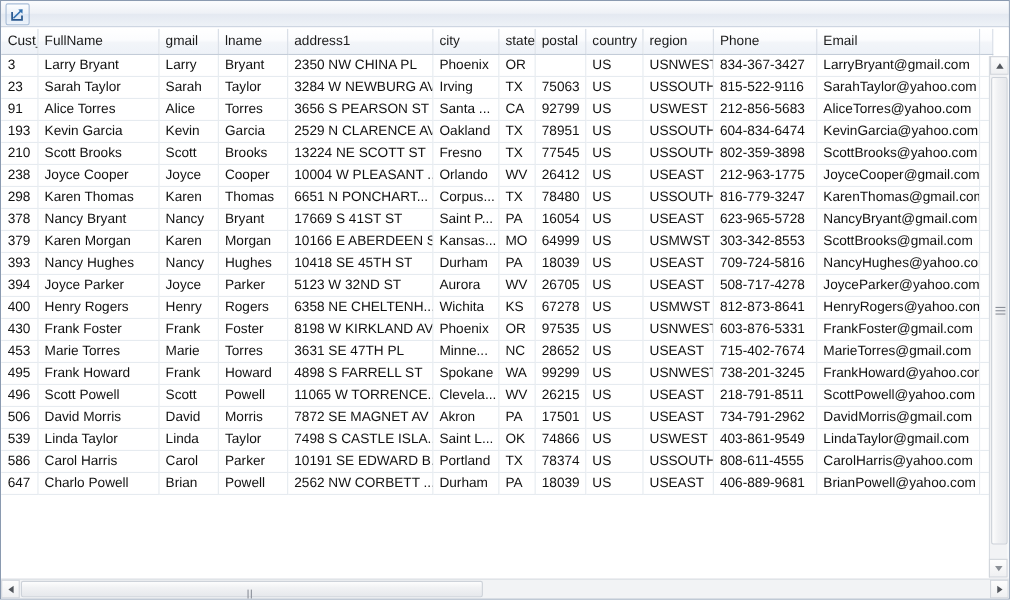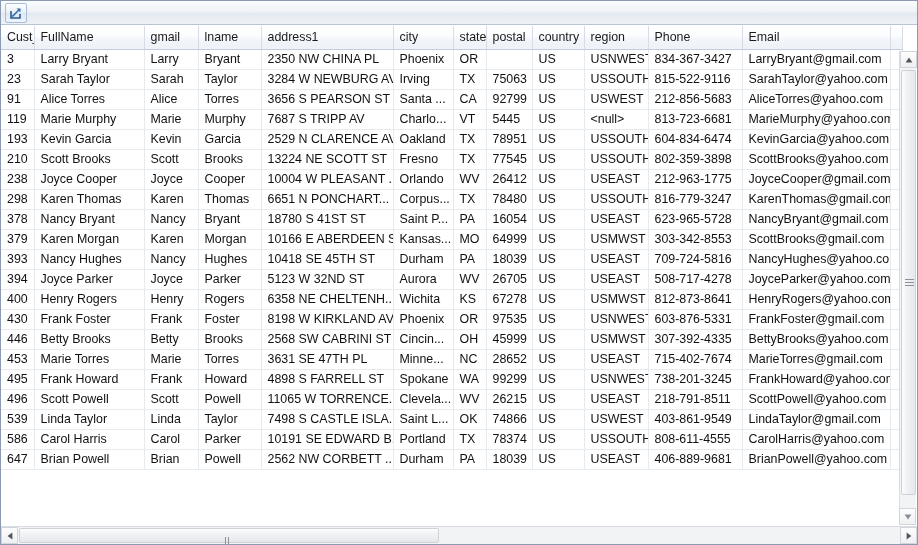--- a/index.html
+++ b/index.html
@@ -287,35 +287,20 @@
               <td>Santa ...</td>
               <td>CA</td>
               <td>92799</td>
               <td>US</td>
               <td>USWEST</td>
               <td>212-856-5683</td>
               <td>AliceTorres@yahoo.com</td>
               <td></td>
             </tr>
             <tr>
-              <td>119</td>
-              <td>Marie Murphy</td>
-              <td>Marie</td>
-              <td>Murphy</td>
-              <td>7687 S TRIPP AV</td>
-              <td>Charlo...</td>
-              <td>VT</td>
-              <td>5445</td>
-              <td>US</td>
-              <td>&lt;null&gt;</td>
-              <td>813-723-6681</td>
-              <td>MarieMurphy@yahoo.com</td>
-              <td></td>
-            </tr>
-            <tr>
               <td>193</td>
               <td>Kevin Garcia</td>
               <td>Kevin</td>
               <td>Garcia</td>
               <td>2529 N CLARENCE AV</td>
               <td>Oakland</td>
               <td>TX</td>
               <td>78951</td>
               <td>US</td>
               <td>USSOUTH</td>
@@ -366,21 +351,21 @@
               <td>USSOUTH</td>
               <td>816-779-3247</td>
               <td>KarenThomas@gmail.com</td>
               <td></td>
             </tr>
             <tr>
               <td>378</td>
               <td>Nancy Bryant</td>
               <td>Nancy</td>
               <td>Bryant</td>
-              <td>18780 S 41ST ST</td>
+              <td>17669 S 41ST ST</td>
               <td>Saint P...</td>
               <td>PA</td>
               <td>16054</td>
               <td>US</td>
               <td>USEAST</td>
               <td>623-965-5728</td>
               <td>NancyBryant@gmail.com</td>
               <td></td>
             </tr>
             <tr>
@@ -452,35 +437,20 @@
               <td>Phoenix</td>
               <td>OR</td>
               <td>97535</td>
               <td>US</td>
               <td>USNWEST</td>
               <td>603-876-5331</td>
               <td>FrankFoster@gmail.com</td>
               <td></td>
             </tr>
             <tr>
-              <td>446</td>
-              <td>Betty Brooks</td>
-              <td>Betty</td>
-              <td>Brooks</td>
-              <td>2568 SW CABRINI ST</td>
-              <td>Cincin...</td>
-              <td>OH</td>
-              <td>45999</td>
-              <td>US</td>
-              <td>USMWST</td>
-              <td>307-392-4335</td>
-              <td>BettyBrooks@yahoo.com</td>
-              <td></td>
-            </tr>
-            <tr>
               <td>453</td>
               <td>Marie Torres</td>
               <td>Marie</td>
               <td>Torres</td>
               <td>3631 SE 47TH PL</td>
               <td>Minne...</td>
               <td>NC</td>
               <td>28652</td>
               <td>US</td>
               <td>USEAST</td>
@@ -512,20 +482,35 @@
               <td>Clevela...</td>
               <td>WV</td>
               <td>26215</td>
               <td>US</td>
               <td>USEAST</td>
               <td>218-791-8511</td>
               <td>ScottPowell@yahoo.com</td>
               <td></td>
             </tr>
             <tr>
+              <td>506</td>
+              <td>David Morris</td>
+              <td>David</td>
+              <td>Morris</td>
+              <td>7872 SE MAGNET AV</td>
+              <td>Akron</td>
+              <td>PA</td>
+              <td>17501</td>
+              <td>US</td>
+              <td>USEAST</td>
+              <td>734-791-2962</td>
+              <td>DavidMorris@gmail.com</td>
+              <td></td>
+            </tr>
+            <tr>
               <td>539</td>
               <td>Linda Taylor</td>
               <td>Linda</td>
               <td>Taylor</td>
               <td>7498 S CASTLE ISLA...</td>
               <td>Saint L...</td>
               <td>OK</td>
               <td>74866</td>
               <td>US</td>
               <td>USWEST</td>
@@ -543,21 +528,21 @@
               <td>TX</td>
               <td>78374</td>
               <td>US</td>
               <td>USSOUTH</td>
               <td>808-611-4555</td>
               <td>CarolHarris@yahoo.com</td>
               <td></td>
             </tr>
             <tr>
               <td>647</td>
-              <td>Brian Powell</td>
+              <td>Charlo Powell</td>
               <td>Brian</td>
               <td>Powell</td>
               <td>2562 NW CORBETT ...</td>
               <td>Durham</td>
               <td>PA</td>
               <td>18039</td>
               <td>US</td>
               <td>USEAST</td>
               <td>406-889-9681</td>
               <td>BrianPowell@yahoo.com</td>

